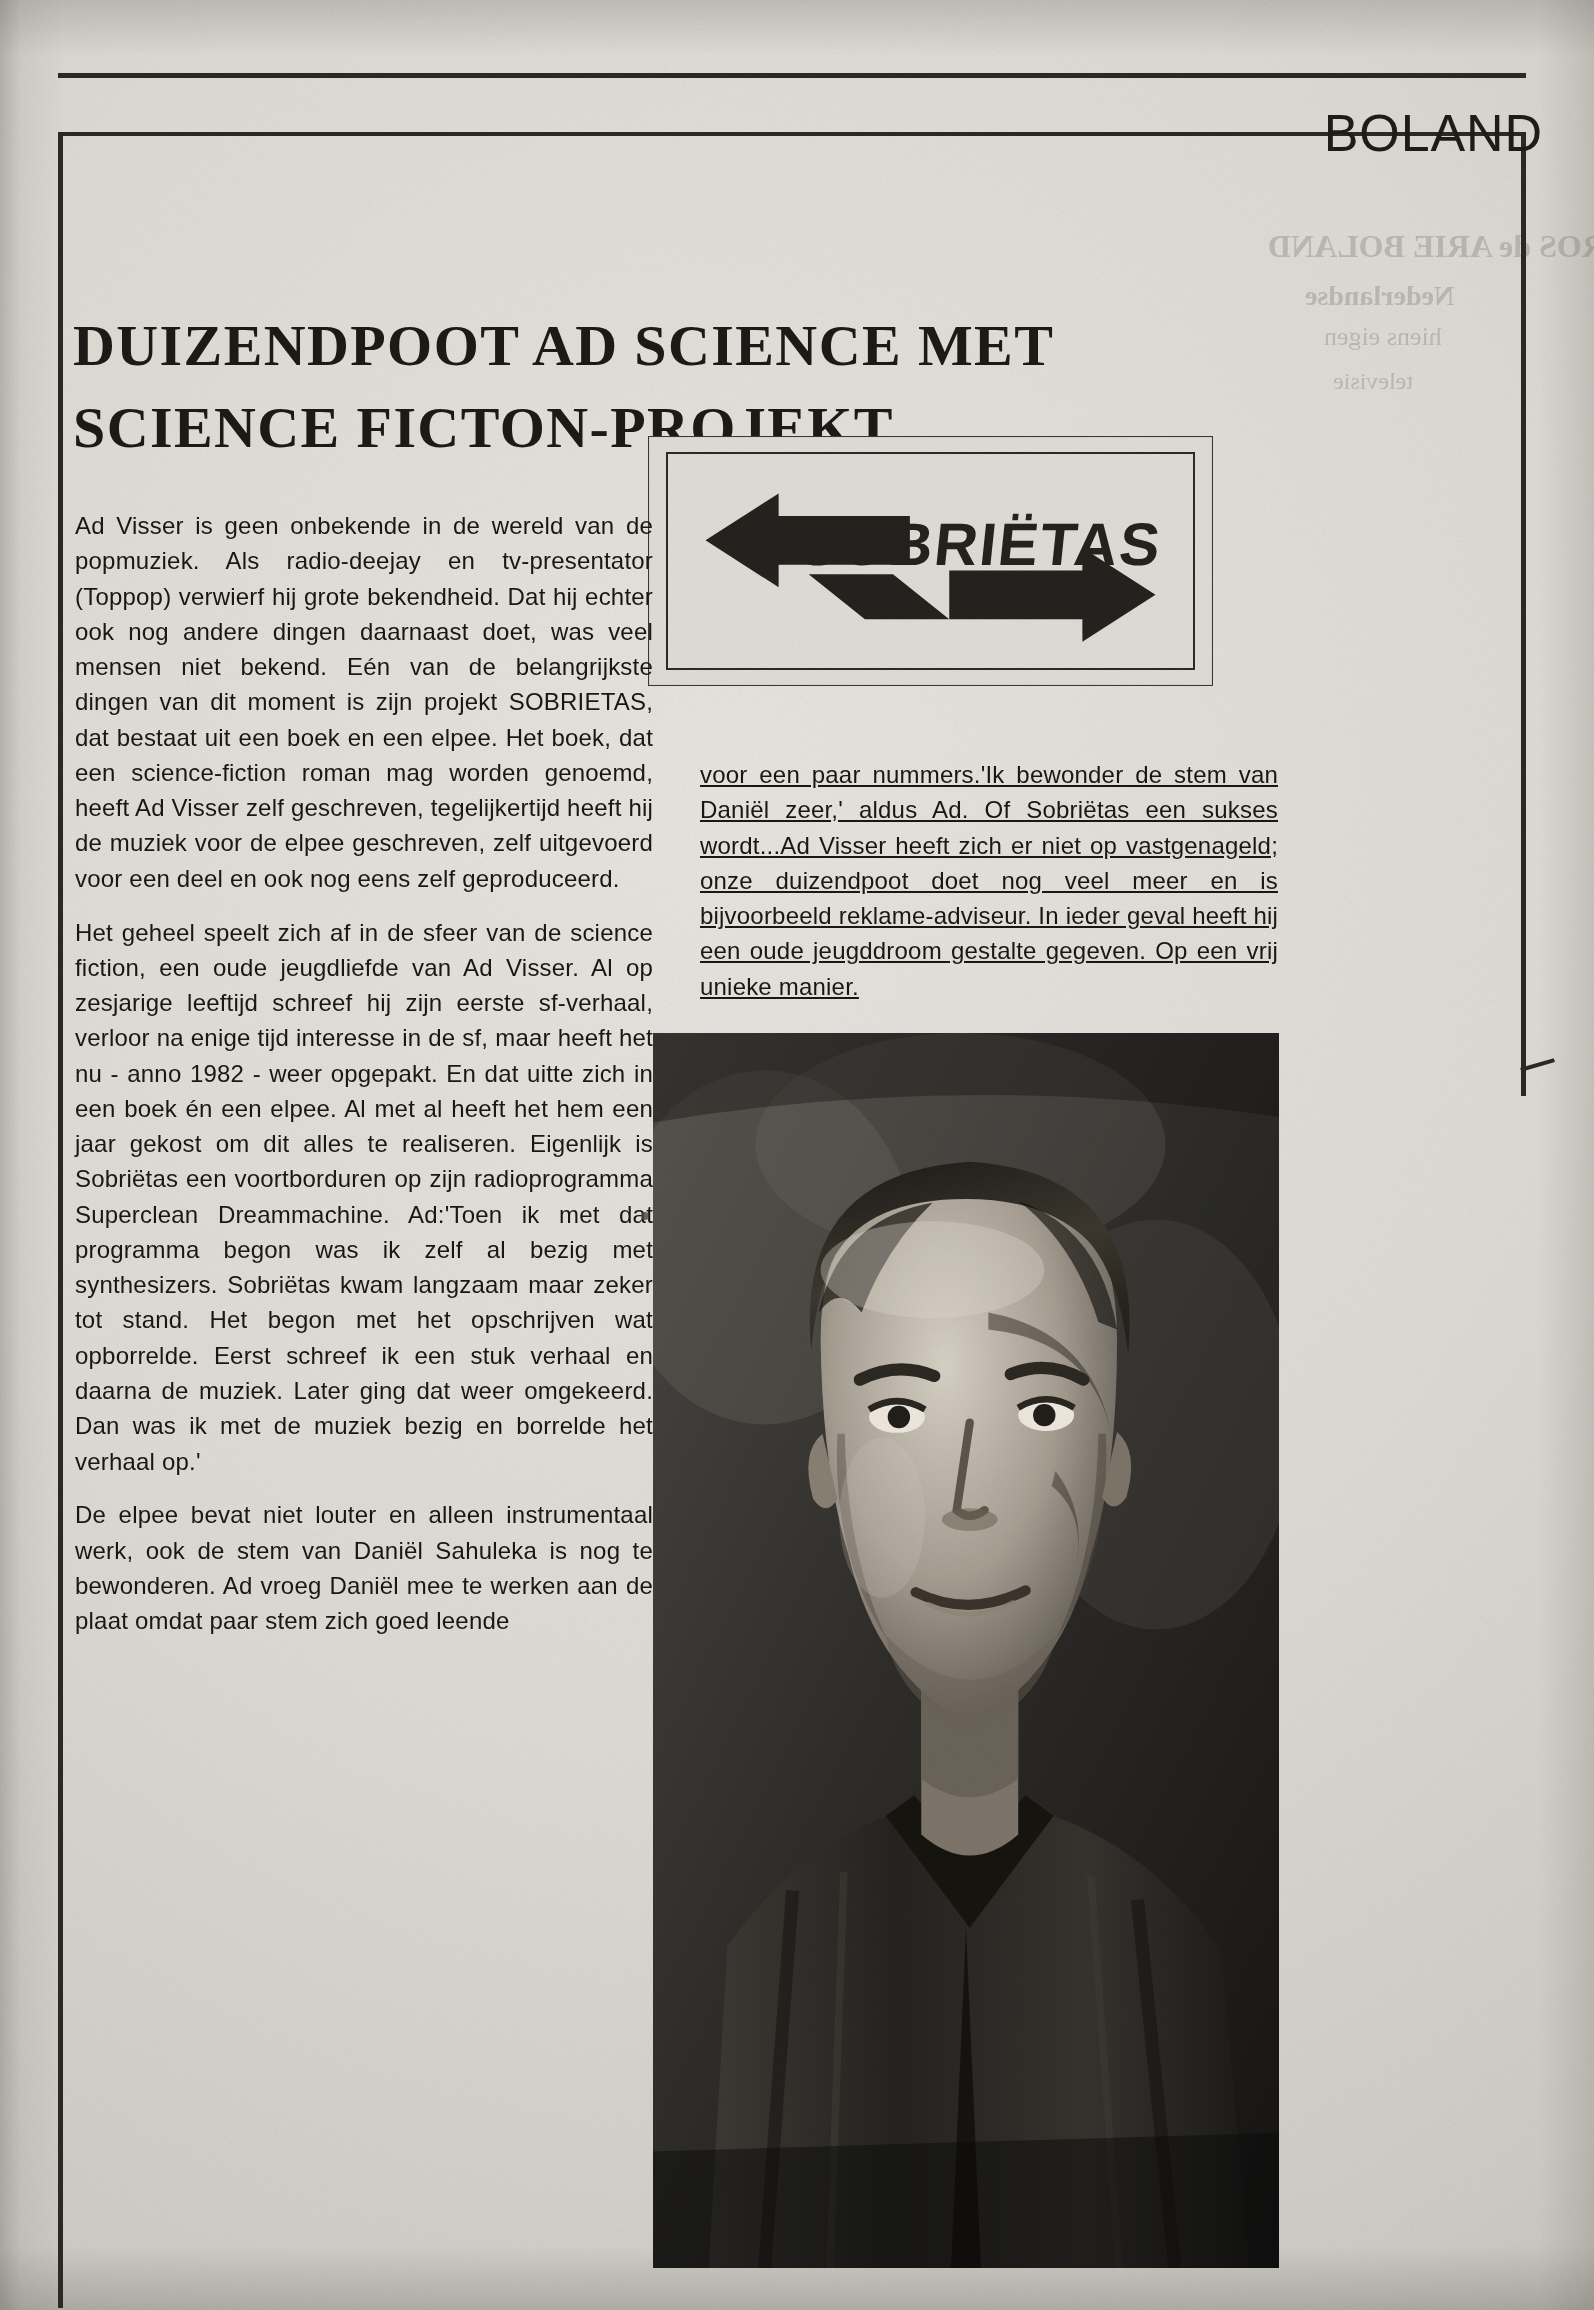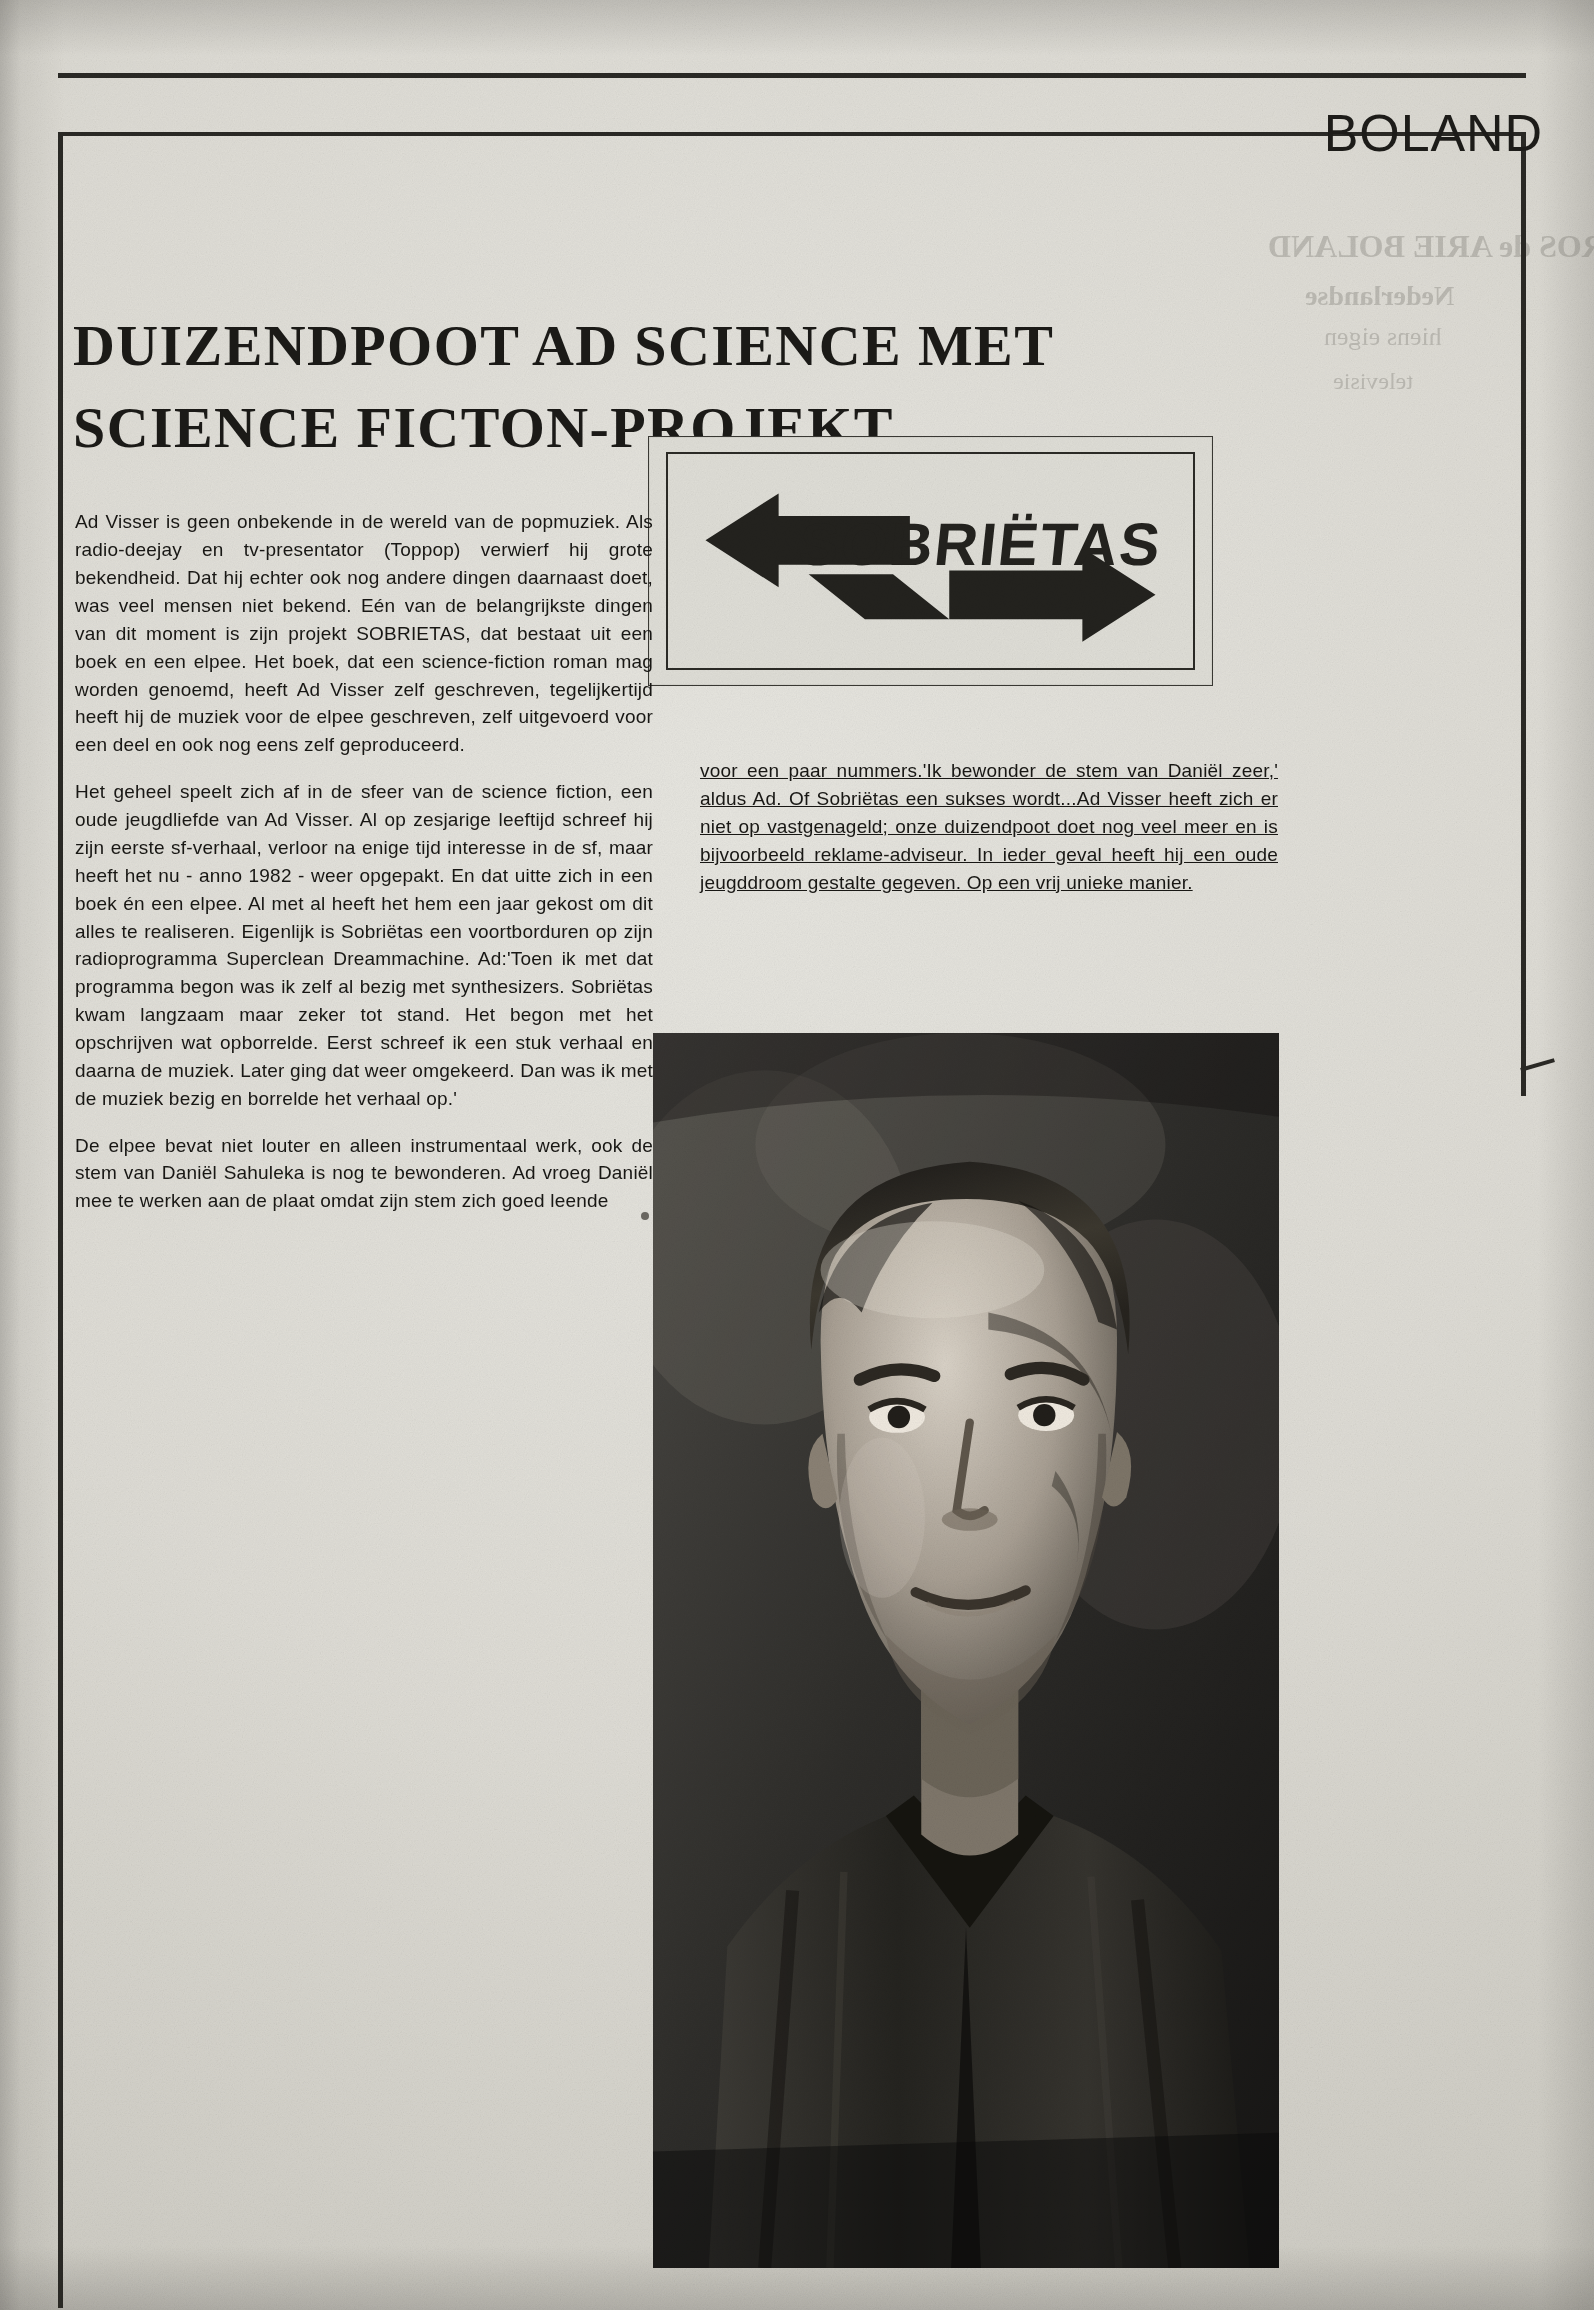--- a/index.html
+++ b/index.html
@@ -75,21 +75,21 @@
     line-height: 1.42;
     letter-spacing: 1.4px;
     color: #1b1a17;
   }
   #headline .l2 { display: block; }
 
   
   .col {
     position: absolute;
     font-family: "Liberation Sans", sans-serif;
-    font-size: 19px;
+    font-size: 24px;
     line-height: 1.47;
     color: #181714;
     text-align: justify;
     letter-spacing: 0.2px;
   }
   .col p { margin: 0 0 18.6px 0; }
   #col-left  { left: 75px;  top: 508px; width: 578px; }
   #col-right { left: 700px; top: 757px; width: 578px; text-decoration: underline; }
 
   #byline {
@@ -185,21 +185,21 @@
 
         <path d="M150,128 L240,128 L300,176 L210,176 Z" fill="#23221e"></path>
         <path d="M258,66 L348,66 L300,118 L216,118 Z" fill="#23221e" opacity="0"></path>
       </svg>
     </div>
   </div>
 
   <div id="col-left" class="col">
     <p>Ad Visser is geen onbekende in de wereld van de popmuziek. Als radio-deejay en tv-presentator (Toppop) verwierf hij grote bekendheid. Dat hij echter ook nog andere dingen daarnaast doet, was veel mensen niet bekend. Eén van de belangrijkste dingen van dit moment is zijn projekt SOBRIETAS, dat bestaat uit een boek en een elpee. Het boek, dat een science-fiction roman mag worden genoemd, heeft Ad Visser zelf geschreven, tegelijkertijd heeft hij de muziek voor de elpee geschreven, zelf uitgevoerd voor een deel en ook nog eens zelf geproduceerd.</p>
     <p>Het geheel speelt zich af in de sfeer van de science fiction, een oude jeugdliefde van Ad Visser. Al op zesjarige leeftijd schreef hij zijn eerste sf-verhaal, verloor na enige tijd interesse in de sf, maar heeft het nu - anno 1982 - weer opgepakt. En dat uitte zich in een boek én een elpee. Al met al heeft het hem een jaar gekost om dit alles te realiseren. Eigenlijk is Sobriëtas een voortborduren op zijn radioprogramma Superclean Dreammachine. Ad:'Toen ik met dat programma begon was ik zelf al bezig met synthesizers. Sobriëtas kwam langzaam maar zeker tot stand. Het begon met het opschrijven wat opborrelde. Eerst schreef ik een stuk verhaal en daarna de muziek. Later ging dat weer omgekeerd. Dan was ik met de muziek bezig en borrelde het verhaal op.'</p>
-    <p>De elpee bevat niet louter en alleen instrumentaal werk, ook de stem van Daniël Sahuleka is nog te bewonderen. Ad vroeg Daniël mee te werken aan de plaat omdat zijn stem zich goed leende</p>
+    <p>De elpee bevat niet louter en alleen instrumentaal werk, ook de stem van Daniël Sahuleka is nog te bewonderen. Ad vroeg Daniël mee te werken aan de plaat omdat paar stem zich goed leende</p>
   </div>
 
   <div id="col-right" class="col">
     <p>voor een paar nummers.'Ik bewonder de stem van Daniël zeer,' aldus Ad. Of Sobriëtas een sukses wordt...Ad Visser heeft zich er niet op vastgenageld; onze duizendpoot doet nog veel meer en is bijvoorbeeld reklame-adviseur. In ieder geval heeft hij een oude jeugddroom gestalte gegeven. Op een vrij unieke manier.</p>
   </div>
 
   <div id="byline">
     <div class="n">ROELOF MEYER</div>
     <div class="s">met CBS-informatie</div>
   </div>

